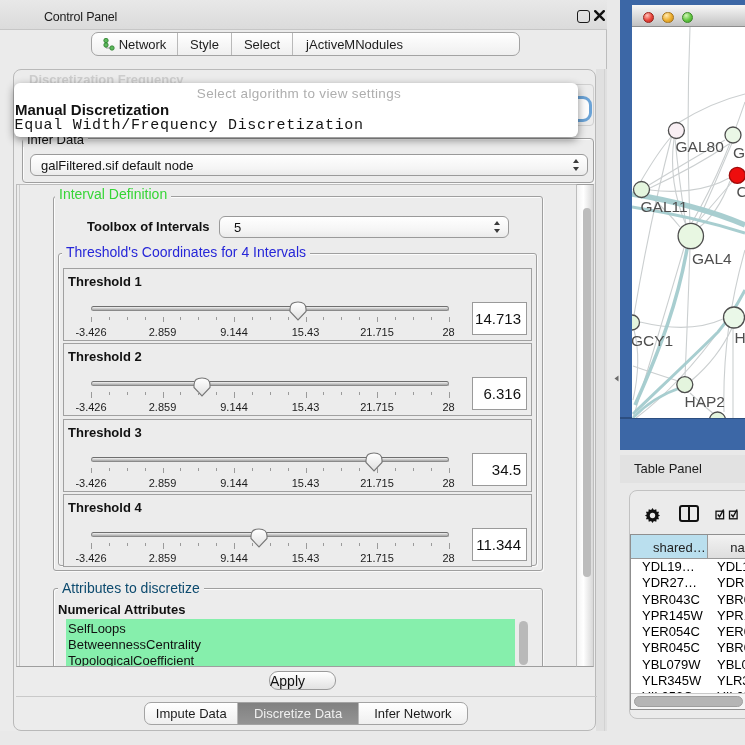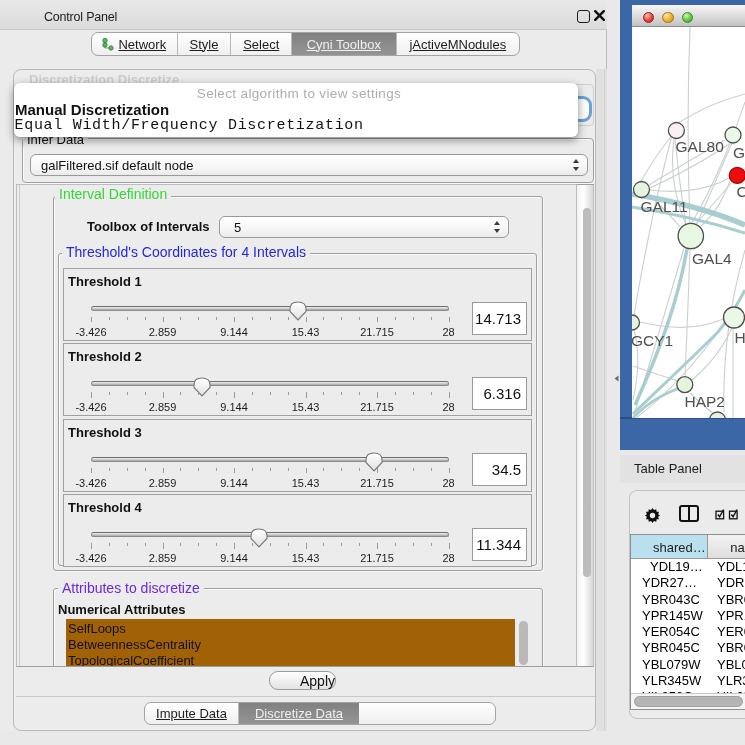--- a/index.html
+++ b/index.html
@@ -1,18 +1,18 @@
 <!DOCTYPE html>
 <html><head>
 <meta charset="utf-8">
 <style>
 html,body{margin:0;padding:0;}
 body{width:745px;height:745px;overflow:hidden;font-family:"Liberation Sans",sans-serif;background:#e9e9e9;position:relative;}
 .abs{position:absolute;}
-.seg{display:flex;align-items:center;justify-content:center;font-size:13px;color:#1c1c1c;height:100%;box-sizing:border-box;text-decoration:underline;}
+.seg{display:flex;align-items:center;justify-content:center;font-size:13px;color:#1c1c1c;height:100%;box-sizing:border-box;}
 .segbar{background:linear-gradient(#ffffff,#efefef);border:1px solid #a3a3a3;border-radius:7px;display:flex;overflow:hidden;box-sizing:border-box;}
 .seg+.seg{border-left:1px solid #b9b9b9;}
 .seg.sel{background:linear-gradient(#818181,#949494);color:#f0f0f0;}
 .grp{border:1px solid #9f9f9f;border-radius:3px;box-sizing:border-box;box-shadow:inset 1px 1px 0 rgba(255,255,255,.85),1px 1px 0 rgba(255,255,255,.7);}
 .gt{background:#ececec;padding:0 4px;font-size:13px;line-height:14px;}
 .combo{background:linear-gradient(#ffffff,#f4f4f4 70%,#ebebeb);border:1px solid #9a9a9a;border-radius:6px;box-sizing:border-box;font-size:13px;color:#111;}
 .arr{position:absolute;right:7px;top:50%;width:7px;height:12px;margin-top:-6px;}
 .arr:before{content:"";position:absolute;left:0;top:0;border:3px solid transparent;border-top:none;border-bottom:4.5px solid #3a3a3a;}
 .arr:after{content:"";position:absolute;left:0;bottom:0;border:3px solid transparent;border-bottom:none;border-top:4.5px solid #3a3a3a;}
 .tpanel{position:absolute;width:469px;height:73px;background:#ececec;border:1px solid #a0a0a0;box-sizing:border-box;}
@@ -40,27 +40,26 @@
   <div class="seg" style="width:85px;">
     <svg width="12" height="13" viewBox="0 0 12 13" style="margin-right:4px;">
         <path d="M3 3 L3 10 M3 10 L8 10" stroke="#9a9a9a" stroke-width="1.2" fill="none"></path>
         <circle cx="3" cy="2.5" r="2.2" fill="#5cb85c" stroke="#2d7d2d" stroke-width="0.8"></circle>
         <circle cx="3" cy="7" r="2.2" fill="#5cb85c" stroke="#2d7d2d" stroke-width="0.8"></circle>
         <circle cx="9" cy="10" r="2.2" fill="#5cb85c" stroke="#2d7d2d" stroke-width="0.8"></circle>
       </svg>
     Network</div>
   <div class="seg" style="width:54px;">Style</div>
   <div class="seg" style="width:61px;">Select</div>
-  <div class="seg sel" style="width:105px;">Cyni Toolbox</div>
   <div class="seg" style="width:124px;">jActiveMNodules</div>
 </div>
 
 <div class="abs" style="left:13px;top:69px;width:583px;height:662px;background:#ececec;border:1px solid #b9b9b9;border-radius:8px;box-sizing:border-box;"></div>
 
-<div class="abs" style="left:29px;top:73px;font-size:13px;font-weight:bold;color:#cdcdcd;line-height:14px;">Discretization Discretize</div>
+<div class="abs" style="left:29px;top:73px;font-size:13px;font-weight:bold;color:#cdcdcd;line-height:14px;">Discretization Frequency</div>
 <div class="abs" style="left:22px;top:84px;width:572px;height:42px;border:1px solid #cfcfcf;border-radius:4px;box-sizing:border-box;"></div>
 <div class="abs" style="left:550px;top:96px;width:42px;height:26px;border:3px solid #6ba3d6;border-radius:9px;background:#fdfdfd;box-sizing:border-box;"></div>
 
 <div class="abs grp" style="left:22px;top:137.5px;width:572px;height:45px;border-radius:4px;"></div>
 <div class="abs gt" style="left:23px;top:133px;color:#111;">Infer Data</div>
 <div class="abs combo" style="left:30px;top:154px;width:558px;height:22px;line-height:21px;padding-left:10px;">galFiltered.sif default node<span class="arr"></span></div>
 
 <div class="abs" style="left:16px;top:184px;width:561px;height:483px;border-top:1px solid #bdbdbd;border-left:1px solid #bdbdbd;border-bottom:1px solid #9e9e9e;background:#ececec;box-sizing:border-box;overflow:hidden;" id="viewport">
   <div class="abs grp" style="left:35.5px;top:11px;width:490px;height:375px;"></div>
   <div class="abs gt" style="left:38px;top:2px;color:#36d536;font-size:14px;">Interval Definition</div>
@@ -228,41 +227,42 @@
       <div class="tlab" style="left:-3.0px;top:57px;">-3.426</div>
       <div class="tlab" style="left:68.5px;top:57px;">2.859</div>
       <div class="tlab" style="left:140.0px;top:57px;">9.144</div>
       <div class="tlab" style="left:211.5px;top:57px;">15.43</div>
       <div class="tlab" style="left:283.0px;top:57px;">21.715</div>
       <div class="tlab" style="left:354.5px;top:57px;">28</div>
       <div class="vbox" style="left:407.5px;top:33px;width:55.5px;height:33px;line-height:31px;padding-right:5px;">11.344</div>
     </div>
 
   <div class="abs grp" style="left:35.5px;top:402.5px;width:490px;height:100px;"></div>
-  <div class="abs gt" style="left:41px;top:395.5px;color:#6d28d9;font-size:14px;">Attributes to discretize</div>
+  <div class="abs gt" style="left:41px;top:395.5px;color:#0c4a6e;font-size:14px;">Attributes to discretize</div>
   <div class="abs" style="left:41px;top:417px;font-size:13px;font-weight:bold;color:#111;">Numerical Attributes</div>
-  <div class="abs" style="left:49px;top:434px;width:449px;height:60px;background:#a16207;box-sizing:border-box;padding-top:2px;">
+  <div class="abs" style="left:49px;top:434px;width:449px;height:60px;background:#86efac;box-sizing:border-box;padding-top:2px;">
     <div class="lrow">SelfLoops</div>
     <div class="lrow">BetweennessCentrality</div>
     <div class="lrow">TopologicalCoefficient</div>
     <div style="position:absolute;left:453px;top:2px;width:9px;height:44px;background:#b9b9b9;border-radius:4.5px;"></div>
   </div>
 </div>
 
 <div class="abs" style="left:18.5px;top:185px;width:1px;height:481px;background:#cccccc;"></div>
 
 <div class="abs" style="left:576px;top:184px;width:18px;height:483px;background:linear-gradient(90deg,#f2f2f2,#ffffff 40%,#d8d8d8);border-top:1px solid #9e9e9e;border-bottom:1px solid #9e9e9e;border-left:1px solid #bdbdbd;border-right:1px solid #bdbdbd;box-sizing:border-box;"></div>
 <div class="abs" style="left:583px;top:208px;width:8px;height:369px;background:#bcbcbc;border-radius:4px;"></div>
 
-<div class="abs" style="left:269px;top:671px;width:67px;height:19px;background:linear-gradient(#ffffff,#e2e2e2);border:1px solid #9b9b9b;border-radius:9px;font-size:14px;color:#111;text-align:right;line-height:18px;box-sizing:border-box;">Apply</div>
+<div class="abs" style="left:269px;top:671px;width:67px;height:19px;background:linear-gradient(#ffffff,#e2e2e2);border:1px solid #9b9b9b;border-radius:9px;font-size:14px;color:#111;text-align:left;line-height:18px;box-sizing:border-box;">Apply</div>
 <div class="abs" style="left:16px;top:696px;width:581px;height:1px;background:#c9c9c9;"></div>
 
-<div class="abs segbar" style="left:144px;top:702px;width:352px;height:23px;">
+<div class="abs segbar" style="left:144px;top:702px;width:324px;height:23px;">
   <div class="seg" style="width:93px;">Impute Data</div>
   <div class="seg sel" style="width:121px;">Discretize Data</div>
+  <div class="seg" style="width:110px;">Infer Network</div>
 </div>
 
 <div class="abs" style="left:14px;top:83px;width:564px;height:54px;background:#fff;border-radius:6px;box-shadow:0 3px 9px rgba(0,0,0,0.45);"></div>
 <div class="abs" style="left:17px;top:86px;width:564px;text-align:center;font-size:13.5px;letter-spacing:0.35px;color:#aeaeae;">Select algorithm to view settings</div>
 <div class="abs" style="left:15px;top:100.5px;font-size:15px;font-weight:bold;color:#131313;">Manual Discretization</div>
 <div class="abs" style="left:14.5px;top:117px;font-size:15px;letter-spacing:0.7px;color:#131313;font-family:Liberation Mono, monospace;">Equal Width/Frequency Discretization</div>
 
 <div class="abs" style="left:607px;top:0;width:13px;height:745px;background:#e9e9e9;"></div>
 <div class="abs" style="left:614px;top:367.5px;width:5px;height:7px;"><svg width="5" height="7">
       <path d="M4.5 0.5 L0.5 3.5 L4.5 6.5 Z" fill="#6b6b6b"></path>
@@ -352,21 +352,21 @@
     </g>
   </svg>
 
 <div class="abs" style="left:630px;top:533.5px;width:160px;height:176.5px;background:#fff;border:1px solid #8f8f8f;border-right:none;box-sizing:border-box;overflow:hidden;">
   <div style="position:absolute;left:0;top:0;width:77px;height:24.5px;background:#badfee;border-right:1px solid #9a9a9a;border-bottom:1px solid #9a9a9a;box-sizing:border-box;line-height:25px;font-size:13px;color:#222;">
       <span style="position:absolute;left:22px;">shared…</span>
     </div>
   <div style="position:absolute;left:77px;top:0;width:77px;height:24.5px;background:linear-gradient(#f2f2f2,#dedede);border-bottom:1px solid #9a9a9a;box-sizing:border-box;line-height:25px;font-size:13px;color:#222;text-align:center;">name</div>
   <div style="position:absolute;left:0;top:24.5px;width:160px;font-size:13px;color:#000;">
     <div style="height:16.3px;line-height:16.3px;">
-        <span style="position:absolute;left:19px;text-align:right;">YDL19…</span>
+        <span style="position:absolute;left:11px;text-align:right;">YDL19…</span>
         <span style="position:absolute;left:86px;">YDL194W</span>
       </div>
     <div style="height:16.3px;line-height:16.3px;position:relative;">
         <span style="position:absolute;left:11px;">YDR27…</span>
         <span style="position:absolute;left:86px;">YDR277C</span>
       </div>
     <div style="height:16.3px;line-height:16.3px;position:relative;">
         <span style="position:absolute;left:11px;">YBR043C</span>
         <span style="position:absolute;left:86px;">YBR043C</span>
       </div>

